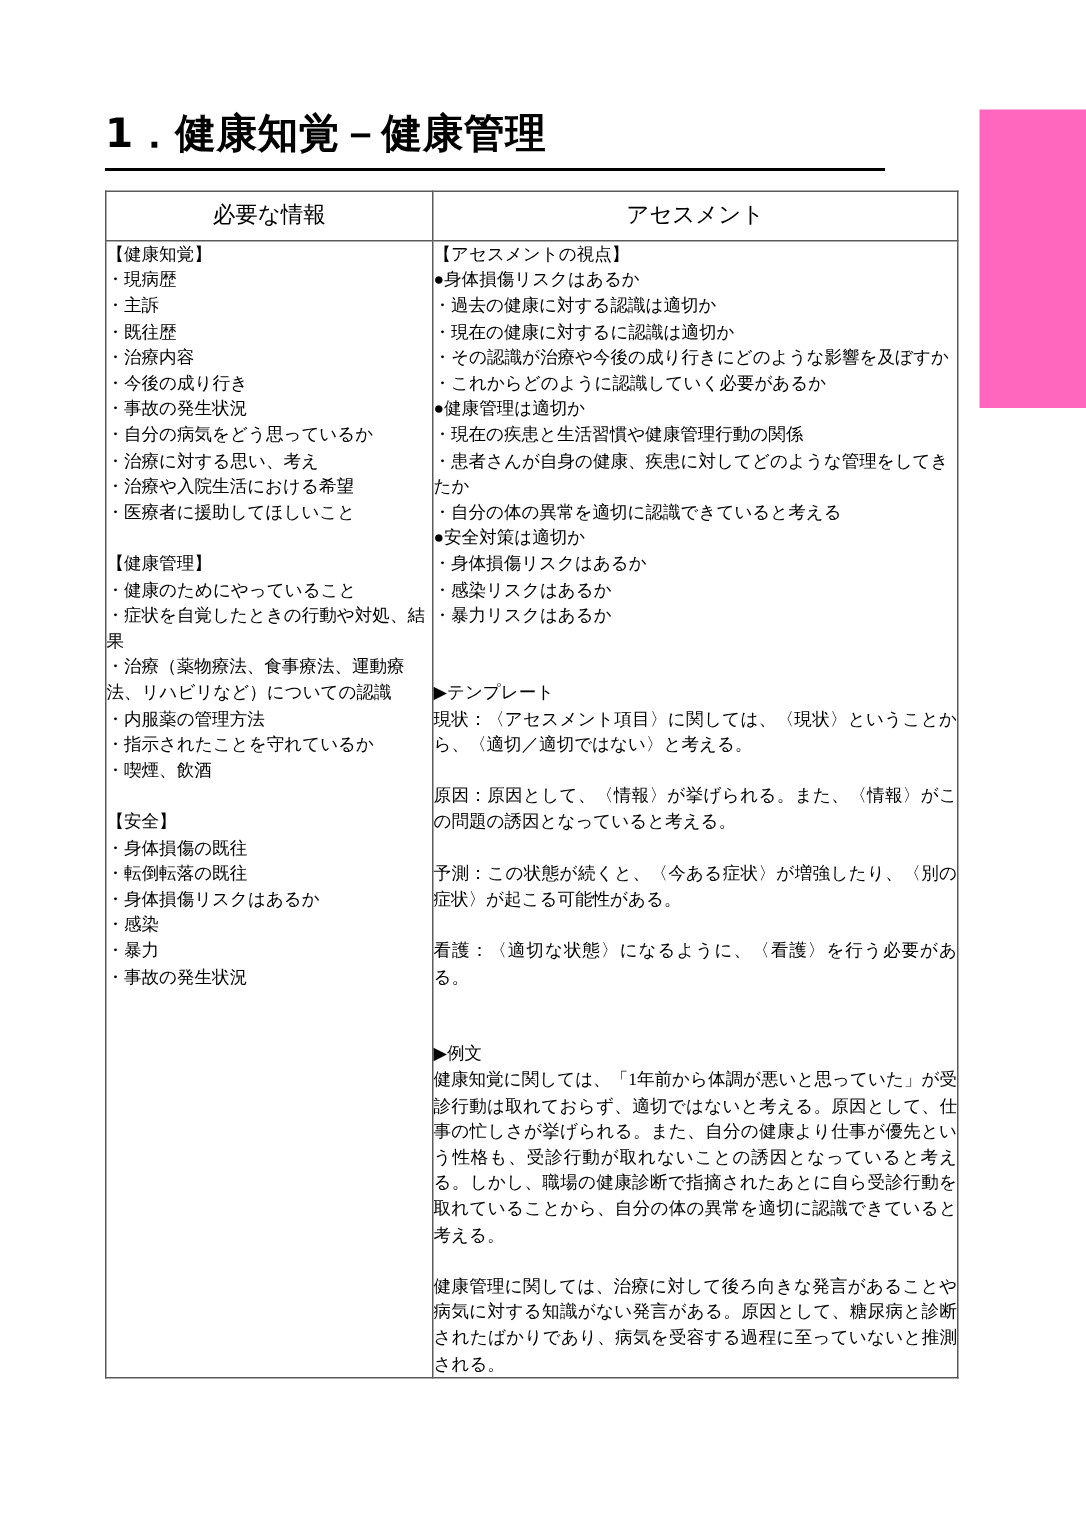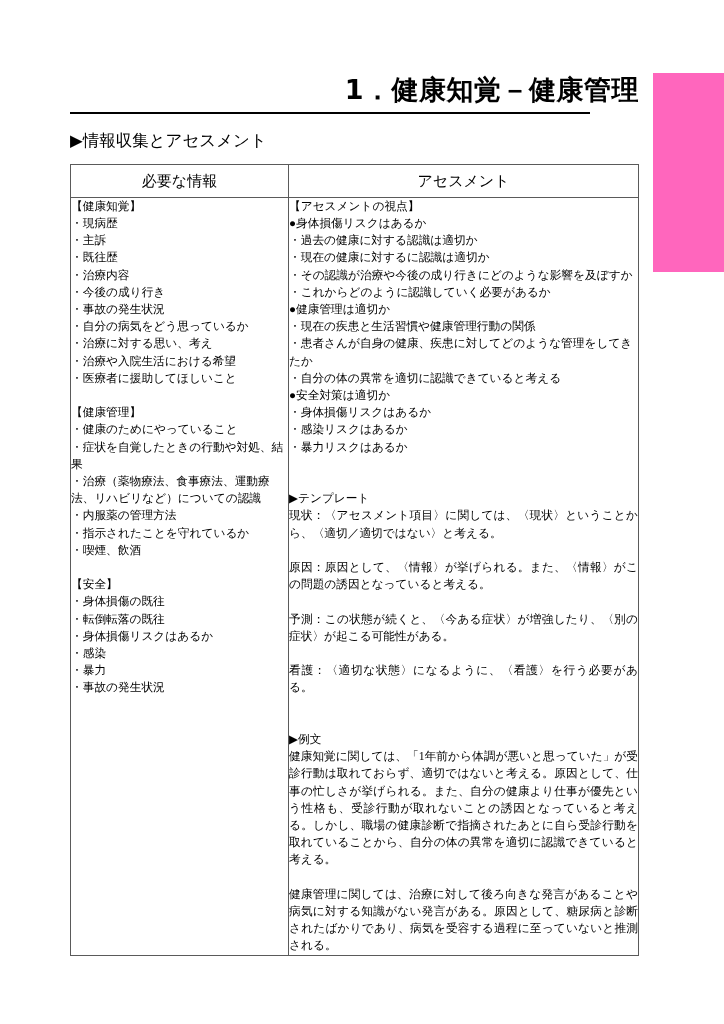--- a/index.html
+++ b/index.html
@@ -36,21 +36,20 @@
 
   .doc-title {
     font-family: "DejaVu Sans", "Liberation Sans", sans-serif;
     font-weight: bold;
     font-size: 27px;
     line-height: 1.0;
     letter-spacing: 0.5px;
     margin: 0;
     padding-top: 76px;
     white-space: nowrap;
-    text-align: right;
   }
 
   .title-rule {
     border: 0;
     border-top: 2.2px solid #000;
     margin: 9px 0 0 0;
     width: 520px;
   }
 
   .section-heading {
@@ -112,21 +111,20 @@
 </head>
 <body>
 
 <div class="pink-tab"></div>
 
 <div class="page">
 
   <h1 class="doc-title">1．健康知覚－健康管理</h1>
   <hr class="title-rule">
 
-  <div class="section-heading">▶情報収集とアセスメント</div>
 
   <table class="assess-table">
     <colgroup>
       <col class="col-a">
       <col class="col-b">
     </colgroup>
     <thead>
       <tr>
         <th class="col-head">必要な情報</th>
         <th class="col-head">アセスメント</th>

